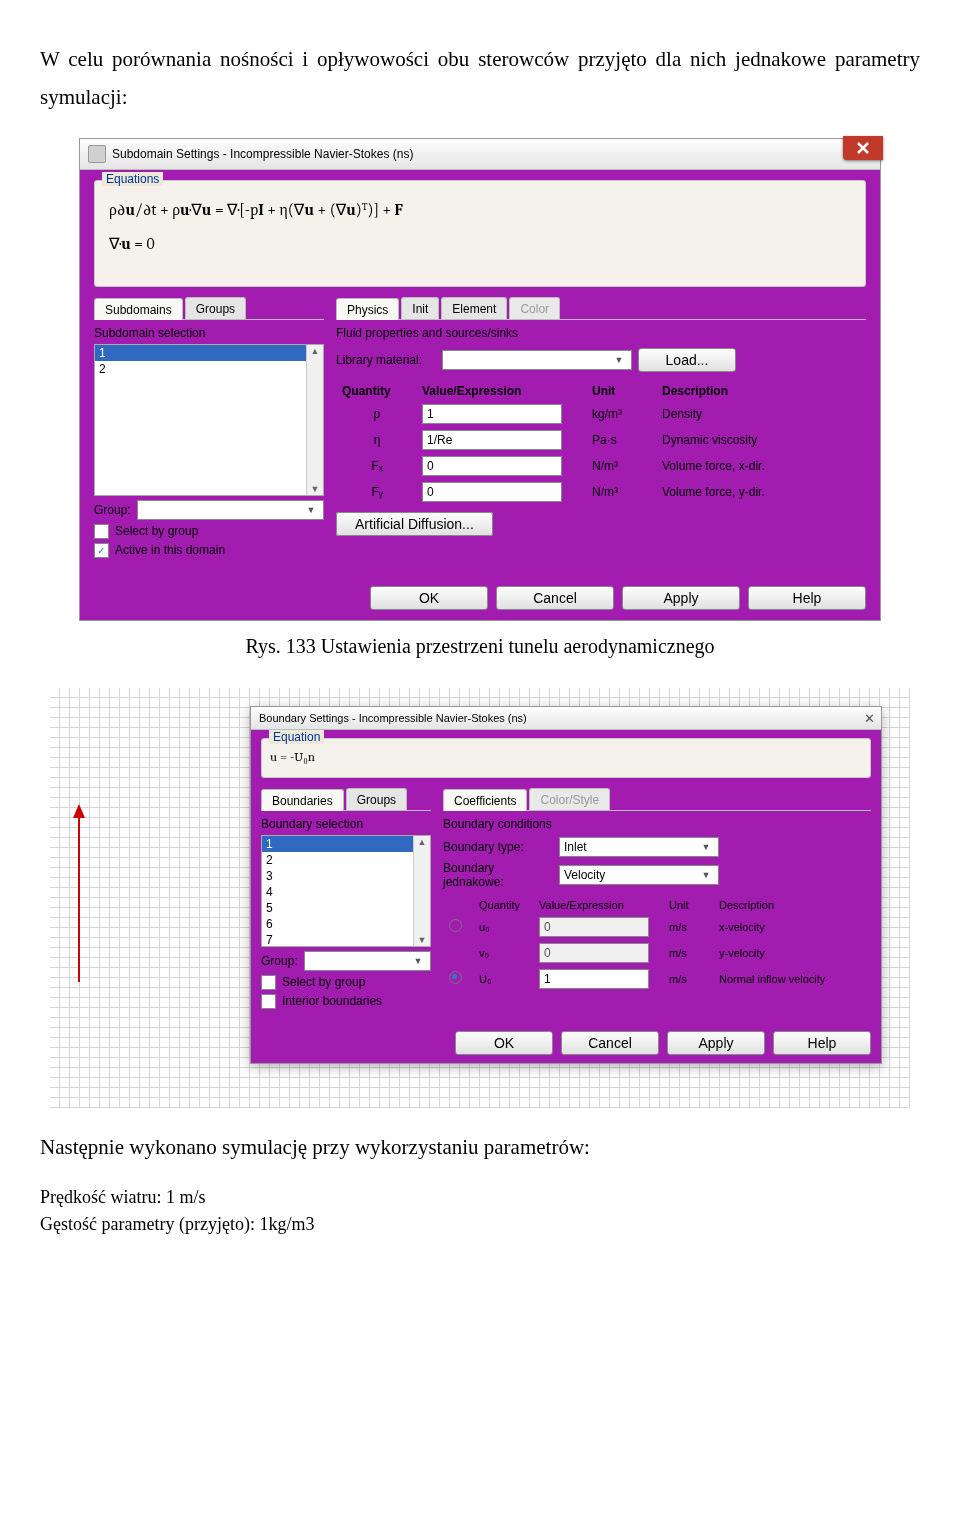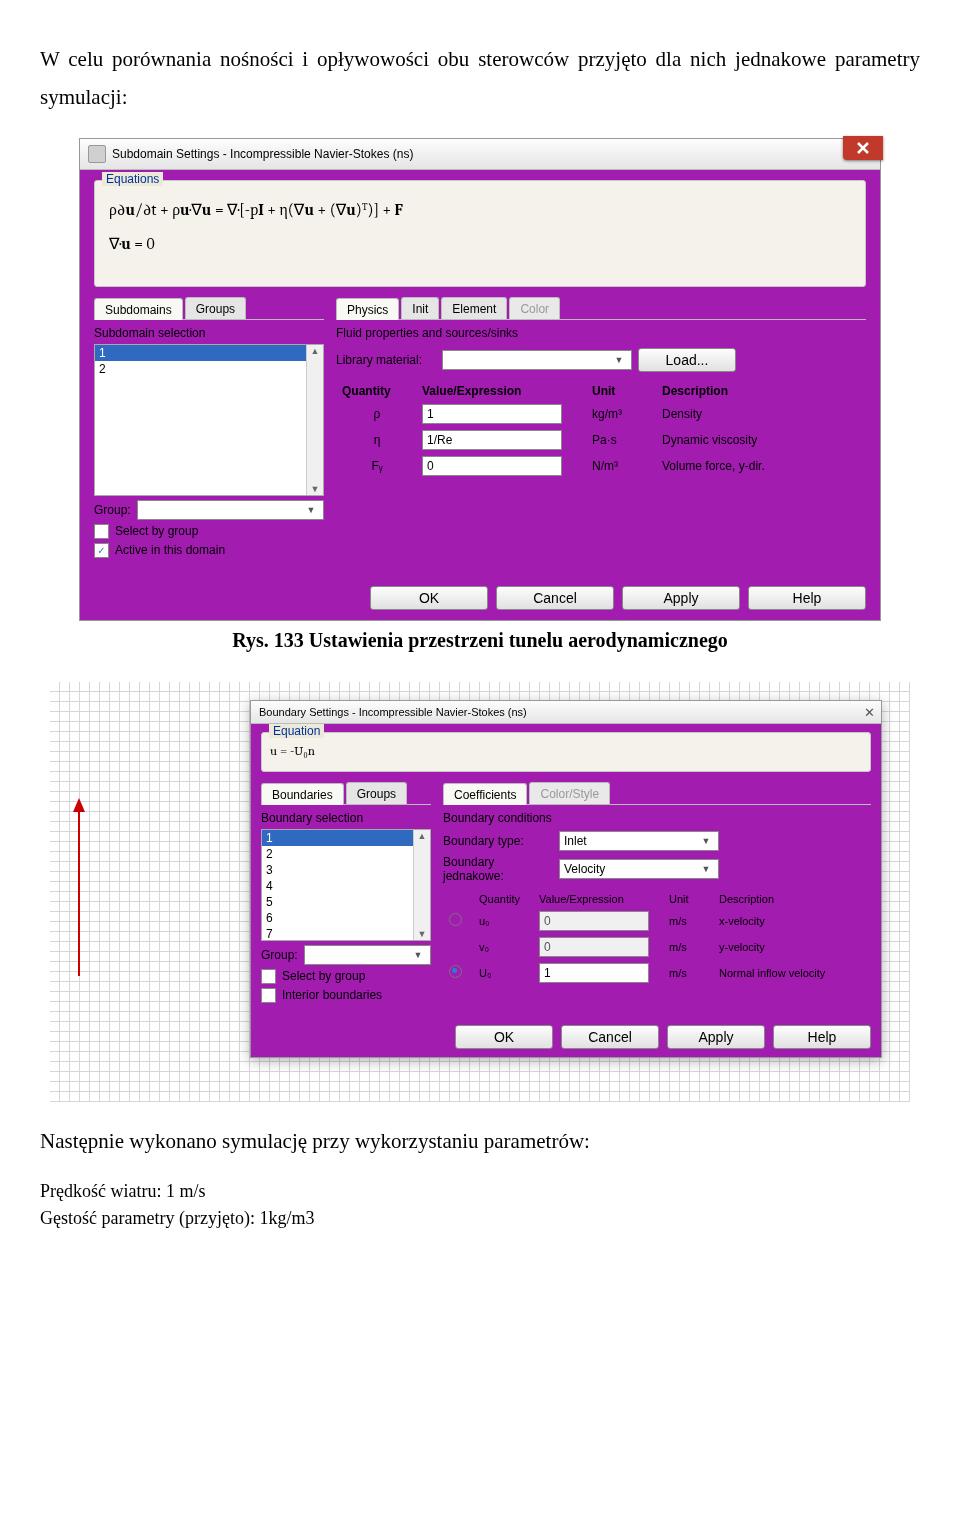--- a/index.html
+++ b/index.html
@@ -1,18 +1,18 @@
 <!DOCTYPE html>
 <html><head>
 <meta charset="utf-8">
 <style>
   body { margin:0; font-family: "Times New Roman", serif; background:#fff; width:960px; }
   .page { padding: 20px 40px; }
   .body-text { font-size:21px; line-height:1.8; text-align:justify; }
-  .caption { font-size:20px; font-weight:bold; text-align:center; margin:8px 0 30px; }
+  .caption { font-size:20px; font-weight:normal; text-align:center; margin:14px 0 30px; }
   .list-text { font-size:18px; margin:6px 0; }
 
   
   .dialog-wrap { margin: 6px 0 6px 0; display:flex; justify-content:center; }
   .dialog { border:1px solid #999; background:#a21caf; position:relative; font-family:"Segoe UI",Tahoma,Arial,sans-serif; font-size:12px; }
   .dlg1 { width: 800px; }
   .dlg2 { width: 630px; font-size:11px; }
   .titlebar { height:30px; background:linear-gradient(#fdfdfd,#e5e5e5); border-bottom:1px solid #bbb; display:flex; align-items:center; padding:0 8px; position:relative; }
   .titlebar .icon { width:16px; height:16px; background:#d0d0d0; border:1px solid #999; margin-right:6px; border-radius:2px; }
   .closebtn { position:absolute; right:-3px; top:-3px; background:#c0392b; color:#fff; width:40px; height:24px; border-radius:0 0 0 4px; display:flex; align-items:center; justify-content:center; font-weight:bold; box-shadow:0 1px 3px rgba(0,0,0,0.5); }
@@ -155,27 +155,36 @@
                 <td class="unit">kg/m³</td>
                 <td>Density</td>
               </tr>
               <tr>
                 <td style="text-align:center">η</td>
                 <td><input class="txtin" value="1/Re" style=""></td>
                 <td class="unit">Pa·s</td>
                 <td>Dynamic viscosity</td>
               </tr>
               <tr>
+                <td style="text-align:center">Fₓ</td>
+                <td><input class="txtin" value="0" style=""></td>
+                <td class="unit">N/m³</td>
+                <td>Volume force, x-dir.</td>
+              </tr>
+              <tr>
                 <td style="text-align:center">Fᵧ</td>
                 <td><input class="txtin" value="0" style=""></td>
                 <td class="unit">N/m³</td>
                 <td>Volume force, y-dir.</td>
               </tr>
             </tbody>
               </table>
+            <div style="margin-top:10px">
+              <span class="btn" style="min-width:160px">Artificial Diffusion...</span>
+            </div>
           </div>
         </div>
       </div>
       <div class="btns-row">
         <span class="btn">OK</span>
         <span class="btn">Cancel</span>
         <span class="btn">Apply</span>
         <span class="btn">Help</span>
       </div>
     </div>

